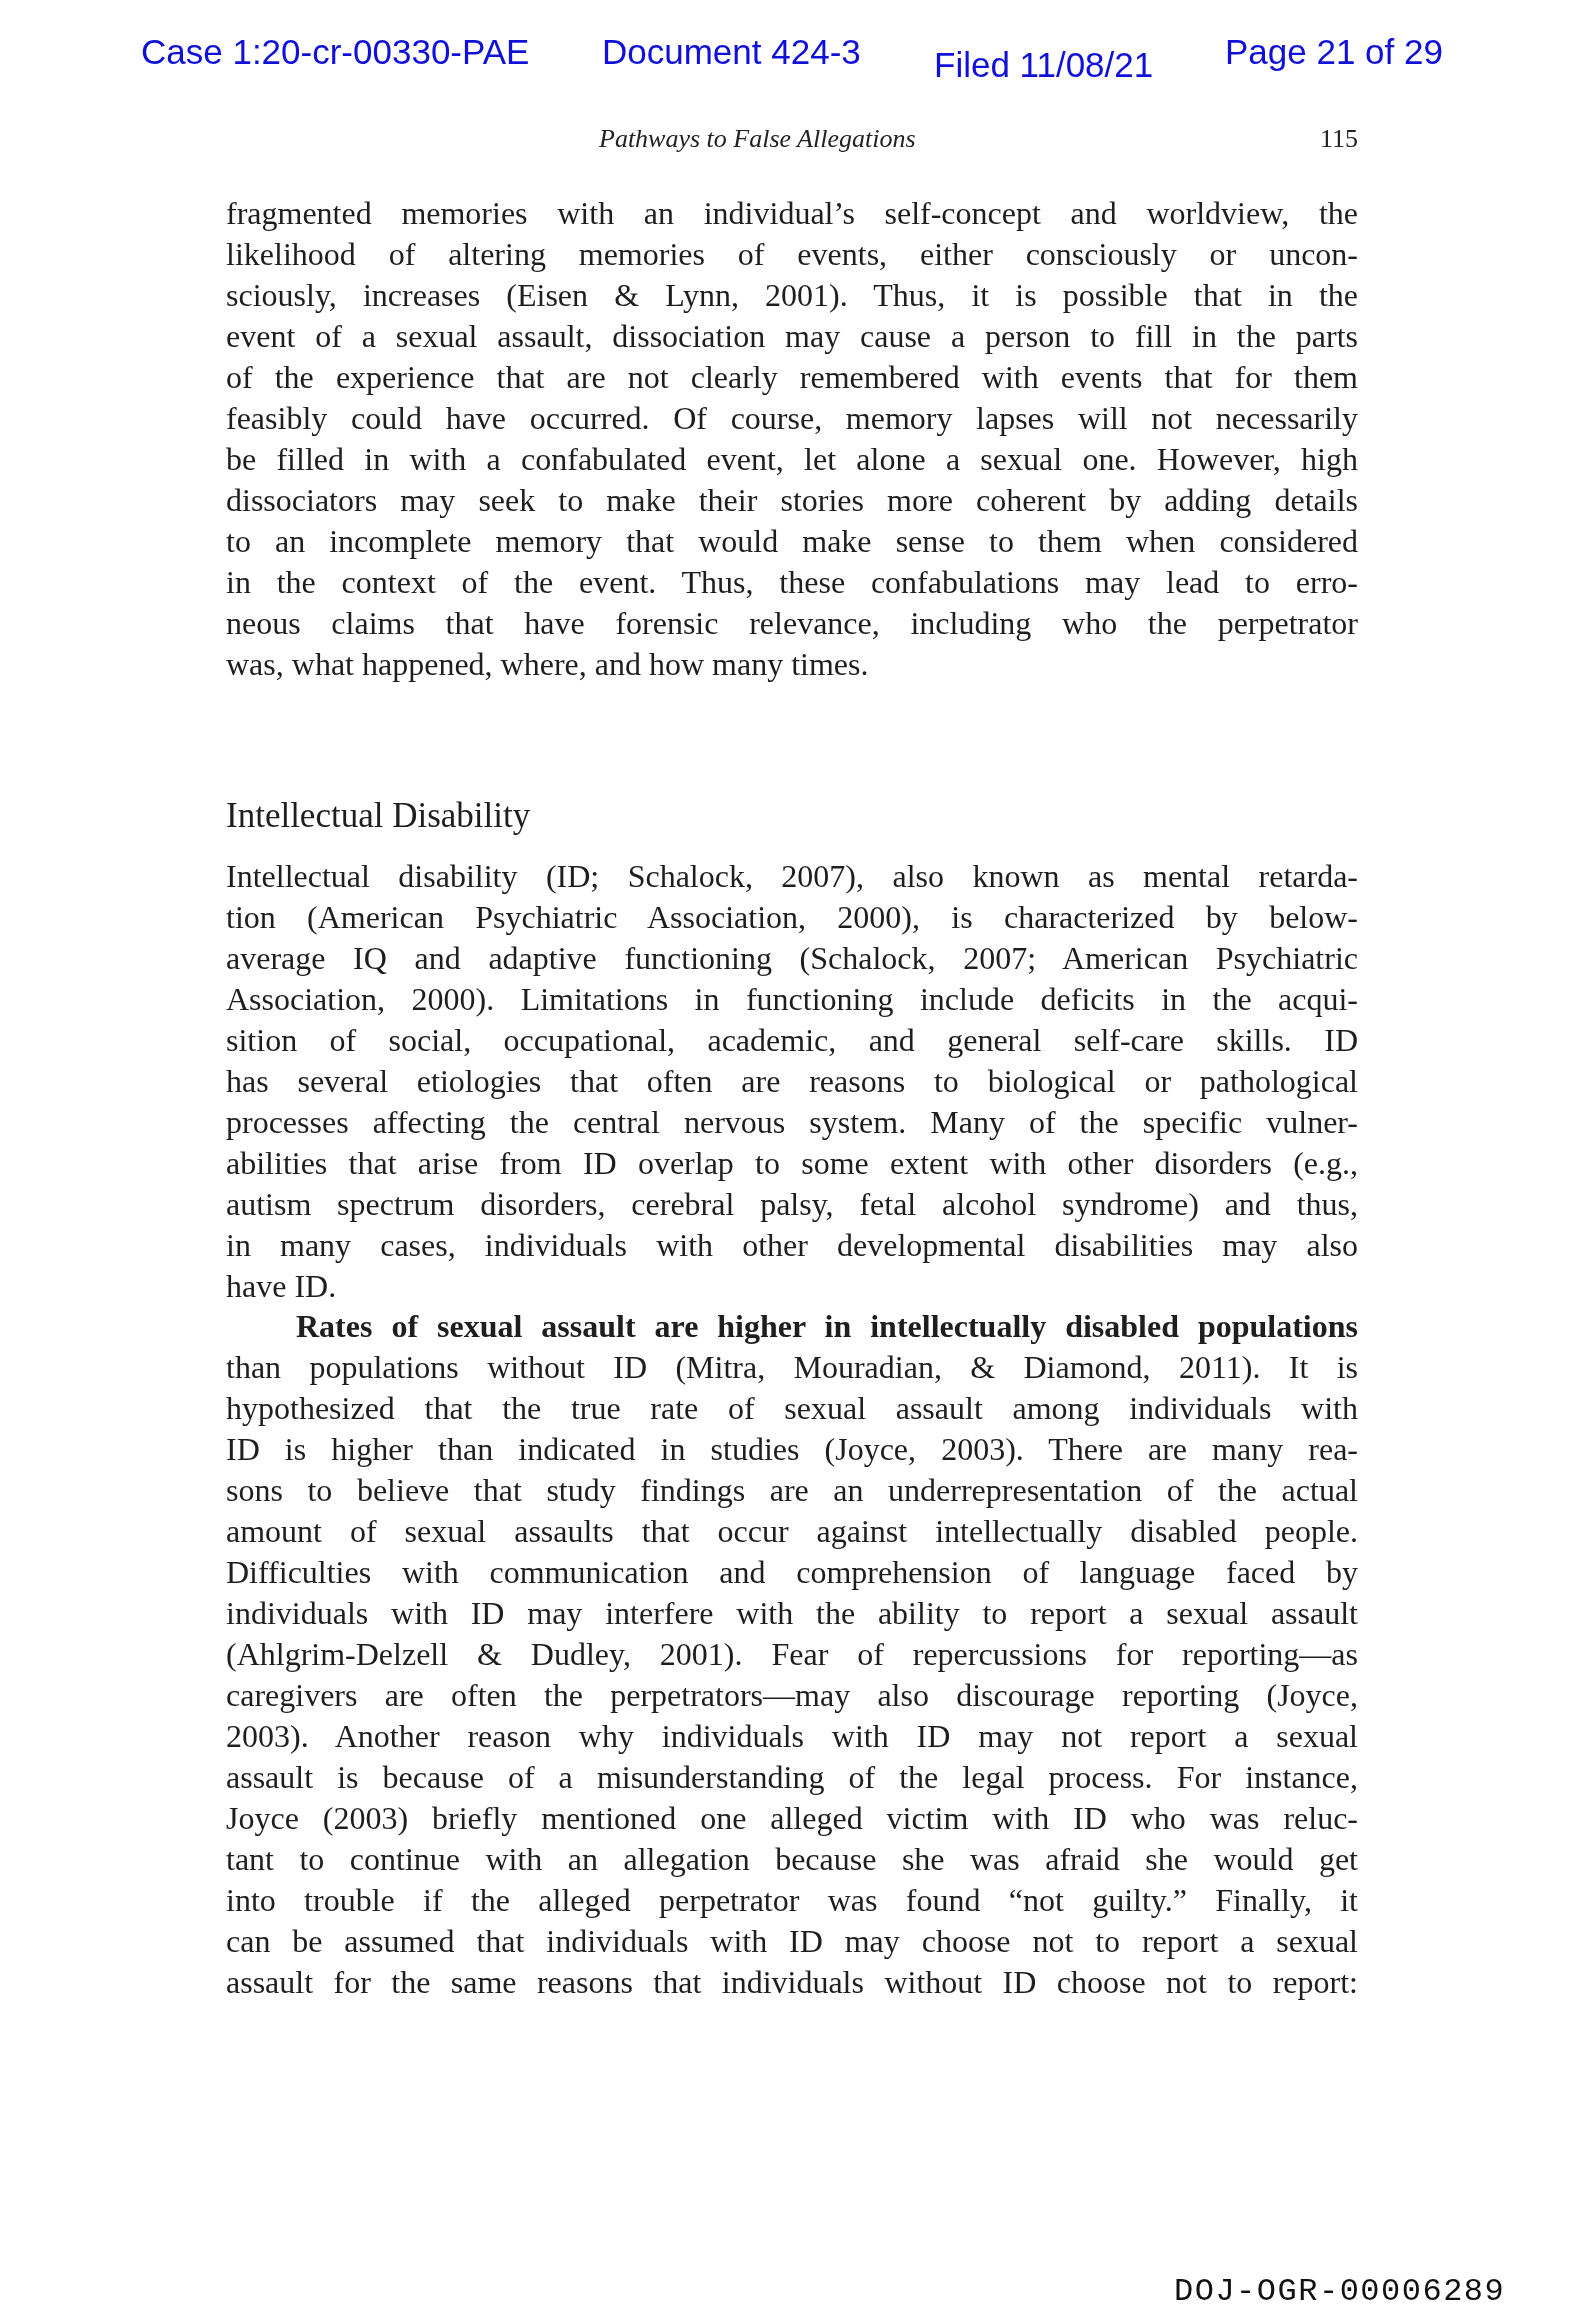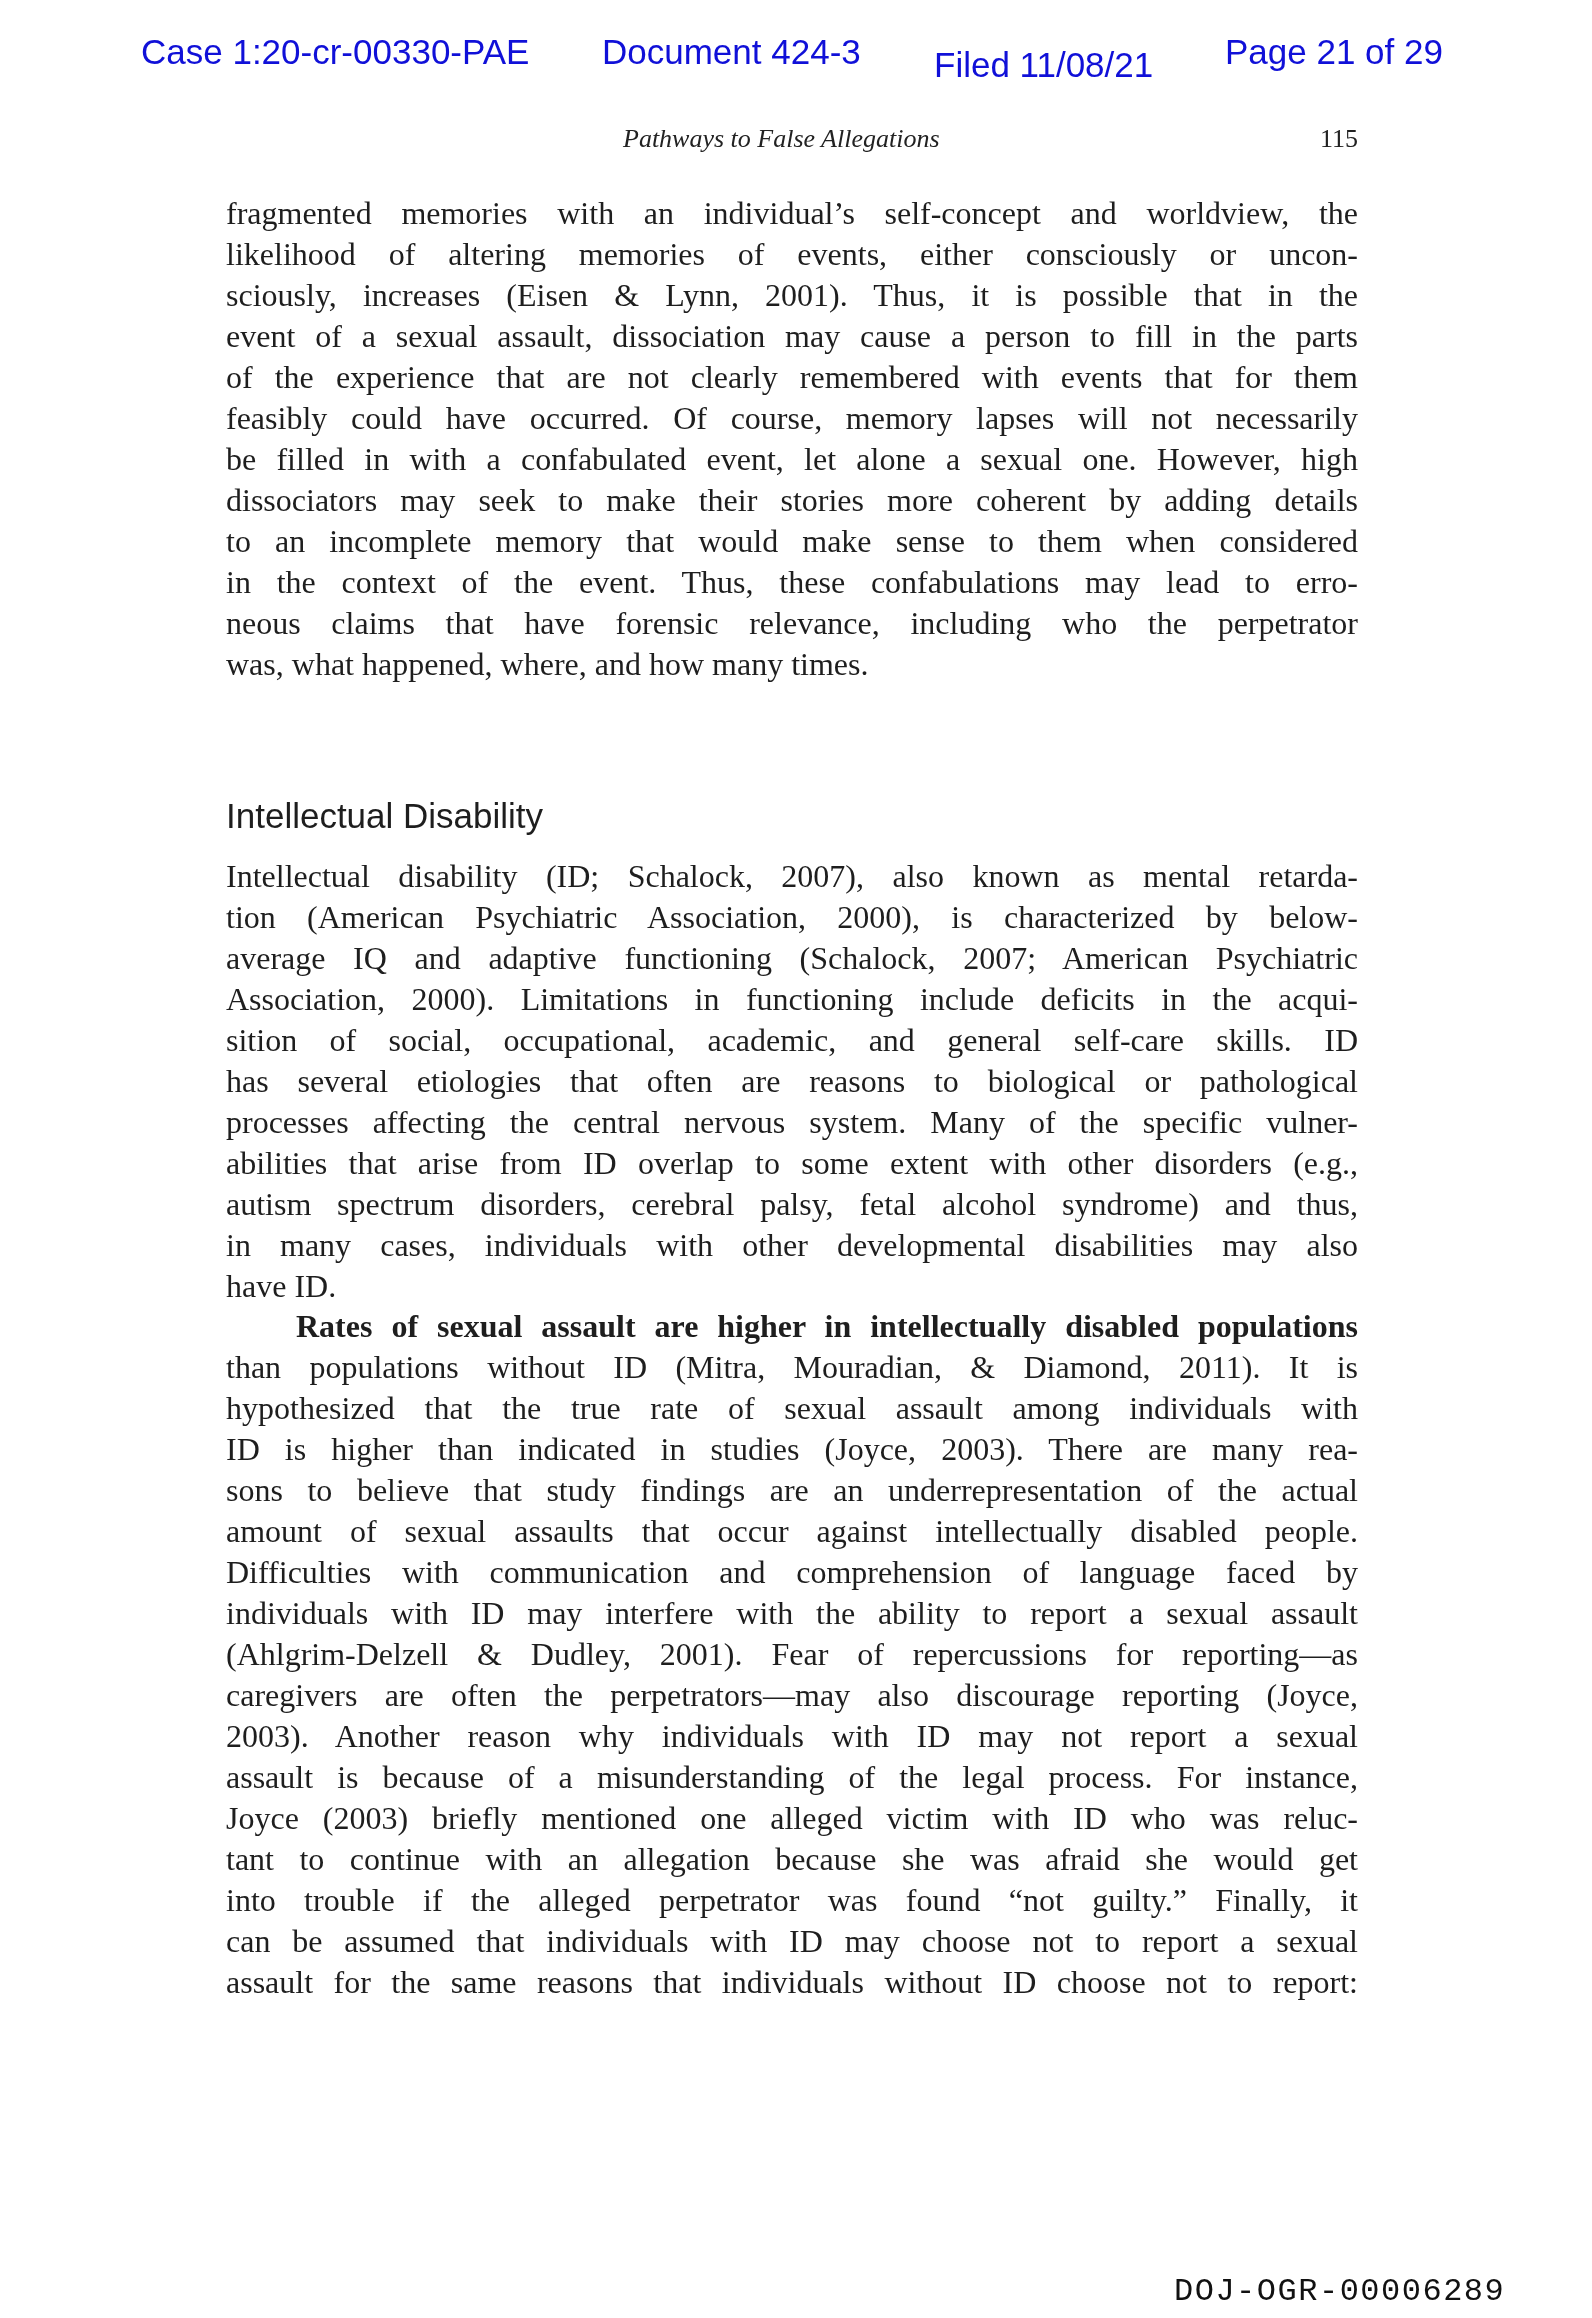--- a/index.html
+++ b/index.html
@@ -25,21 +25,21 @@
     letter-spacing: 0px;
   }
   .case-header span { display: inline-block; }
   .case-header .seg1 { position: absolute; left: 0; margin-left: 12px; }
   .case-header .seg2 { position: absolute; left: 473px; }
   .case-header .seg3 { position: absolute; left: 805px; margin-top: 13px; }
   .case-header .seg4 { position: absolute; left: 1096px; }
 
   .running-head {
     position: absolute;
-    left: 623px;
+    left: 599px;
     top: 124px;
     font-family: "Liberation Serif", serif;
     font-style: italic;
     font-size: 26px;
     color: #222222;
     white-space: nowrap;
   }
   .page-number {
     position: absolute;
     left: 1320px;
@@ -82,21 +82,21 @@
     white-space: normal;
   }
   .line.last .txt { text-align-last: left; }
 
   #para1 { top: 193px; }
 
   .section-heading {
     position: absolute;
     left: 226px;
     top: 796px;
-    font-family: Liberation Sans, sans-serif;
+    font-family: Liberation Serif, serif;
     font-size: 35px;
     color: #1e1e1e;
     white-space: nowrap;
   }
 
   #para2 { top: 856px; }
   #para3 { top: 1306px; }
 
   .bates {
     position: absolute;

